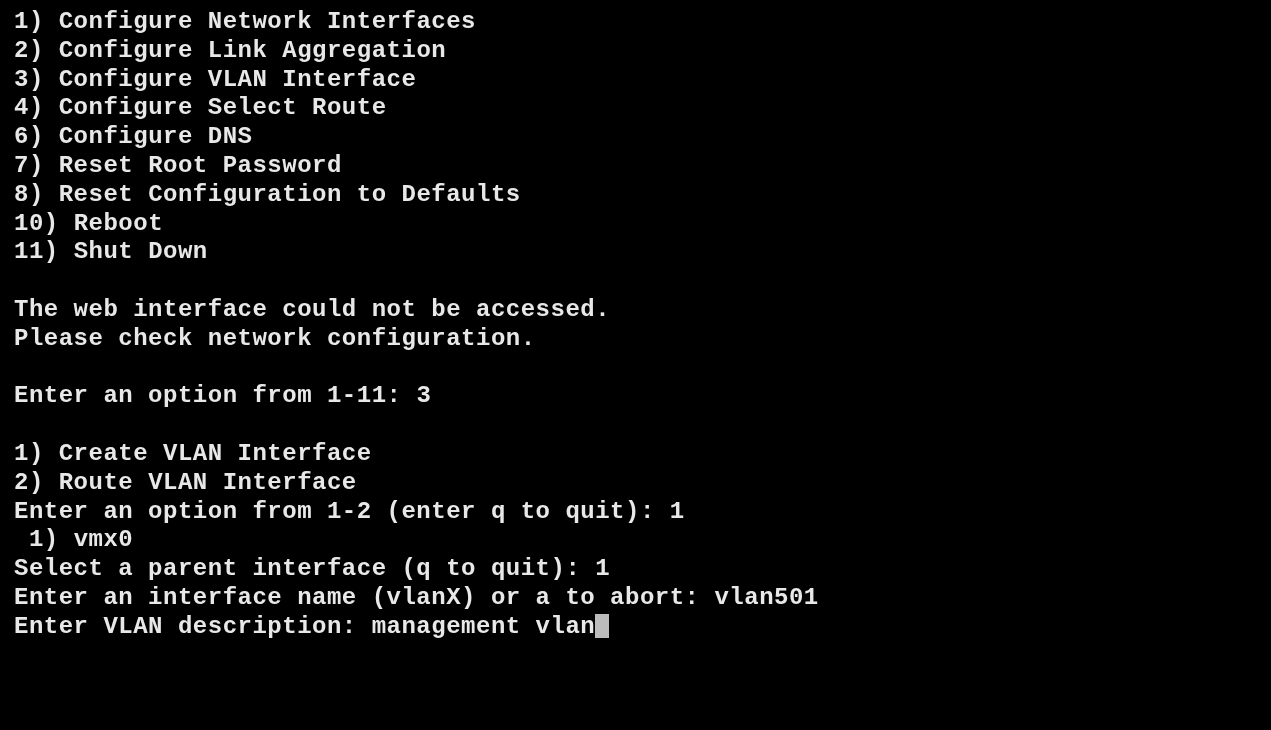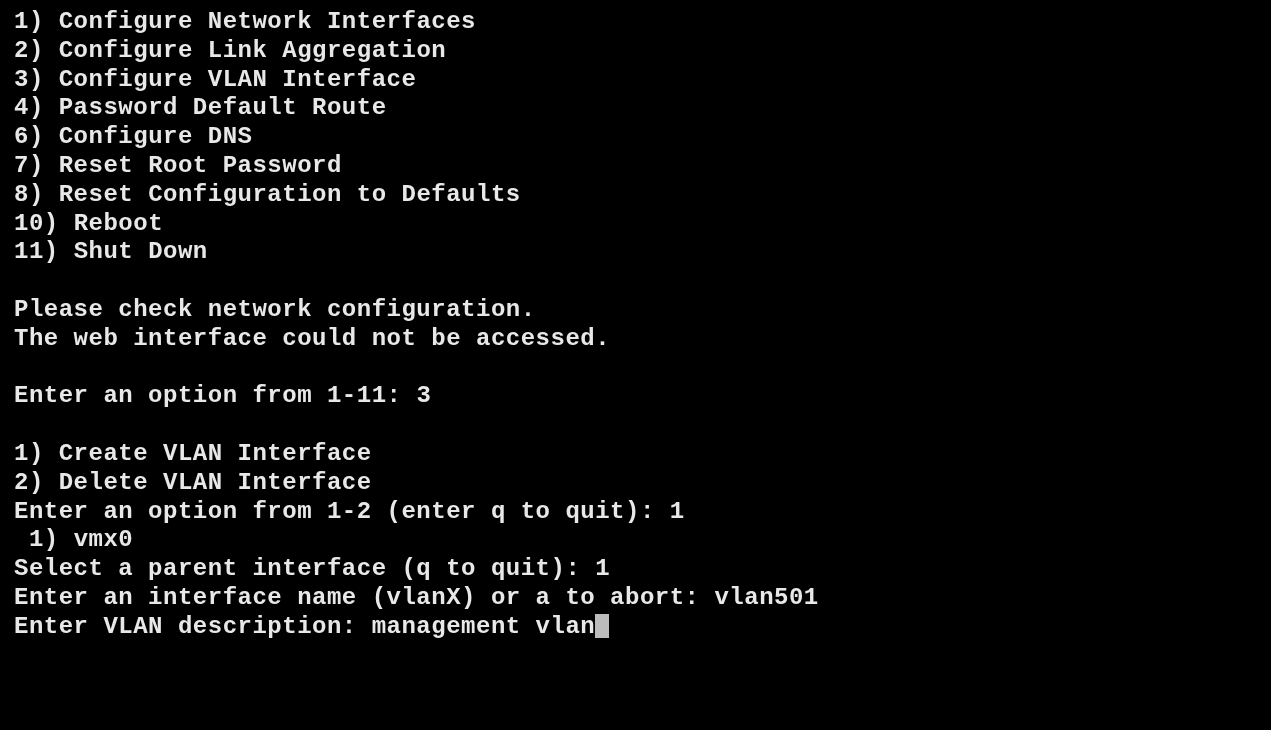--- a/index.html
+++ b/index.html
@@ -36,40 +36,40 @@
     }
   </style>
 </head>
 <body>
 
 <div>
 
   <div class="menu-item"><span>1</span>) <span>Configure Network Interfaces</span></div>
   <div class="menu-item"><span>2</span>) <span>Configure Link Aggregation</span></div>
   <div class="menu-item"><span>3</span>) <span>Configure VLAN Interface</span></div>
-  <div class="menu-item"><span>4</span>) <span>Password Default Route</span></div>
+  <div class="menu-item"><span>4</span>) <span>Configure Select Route</span></div>
   <div class="menu-item"><span>6</span>) <span>Configure DNS</span></div>
   <div class="menu-item"><span>7</span>) <span>Reset Root Password</span></div>
   <div class="menu-item"><span>8</span>) <span>Reset Configuration to Defaults</span></div>
   <div class="menu-item"><span>10</span>) <span>Reboot</span></div>
   <div class="menu-item"><span>11</span>) <span>Shut Down</span></div>
 
   <div class="blank"></div>
 
+  <div class="line">The web interface could not be accessed.</div>
   <div class="line">Please check network configuration.</div>
-  <div class="line">The web interface could not be accessed.</div>
 
   <div class="blank"></div>
 
   <div class="line"><span>Enter an option from 1-11: </span><span>3</span></div>
 
   <div class="blank"></div>
 
   <div class="menu-item"><span>1</span>) <span>Create VLAN Interface</span></div>
-  <div class="menu-item"><span>2</span>) <span>Delete VLAN Interface</span></div>
+  <div class="menu-item"><span>2</span>) <span>Route VLAN Interface</span></div>
 
   <div class="line"><span>Enter an option from 1-2 (enter q to quit): </span><span>1</span></div>
 
   <div class="menu-item"> <span>1</span>) <span>vmx0</span></div>
 
   <div class="line"><span>Select a parent interface (q to quit): </span><span>1</span></div>
 
   <div class="line"><span>Enter an interface name (vlanX) or a to abort: </span><span>vlan501</span></div>
 
 

